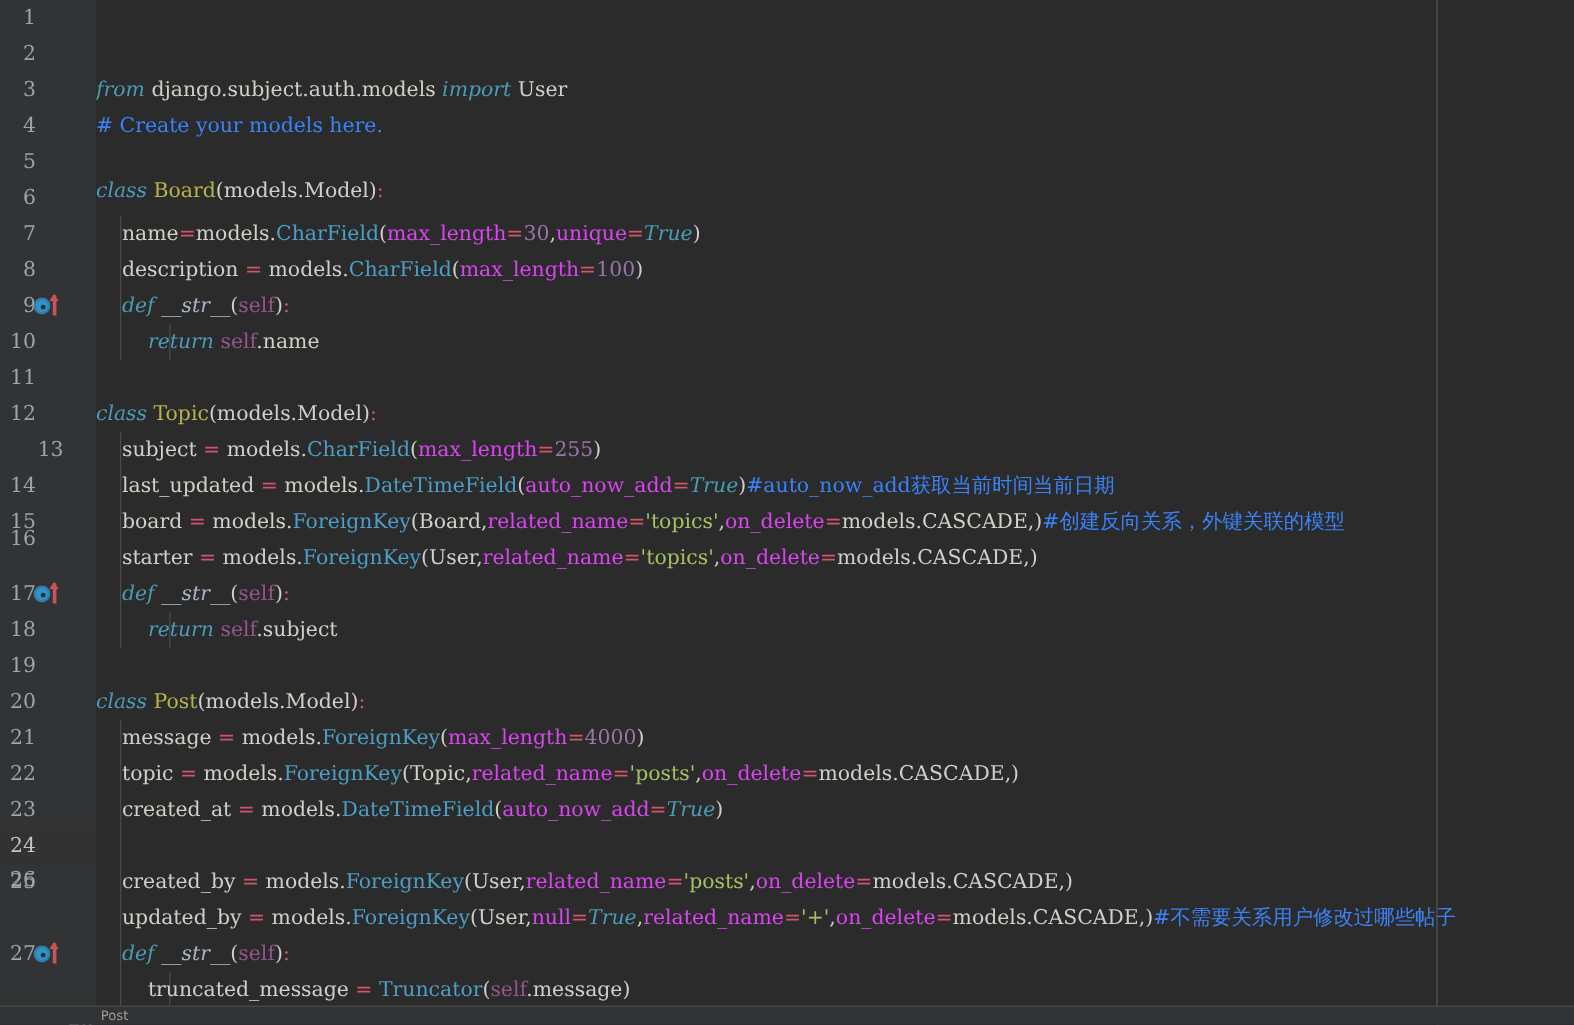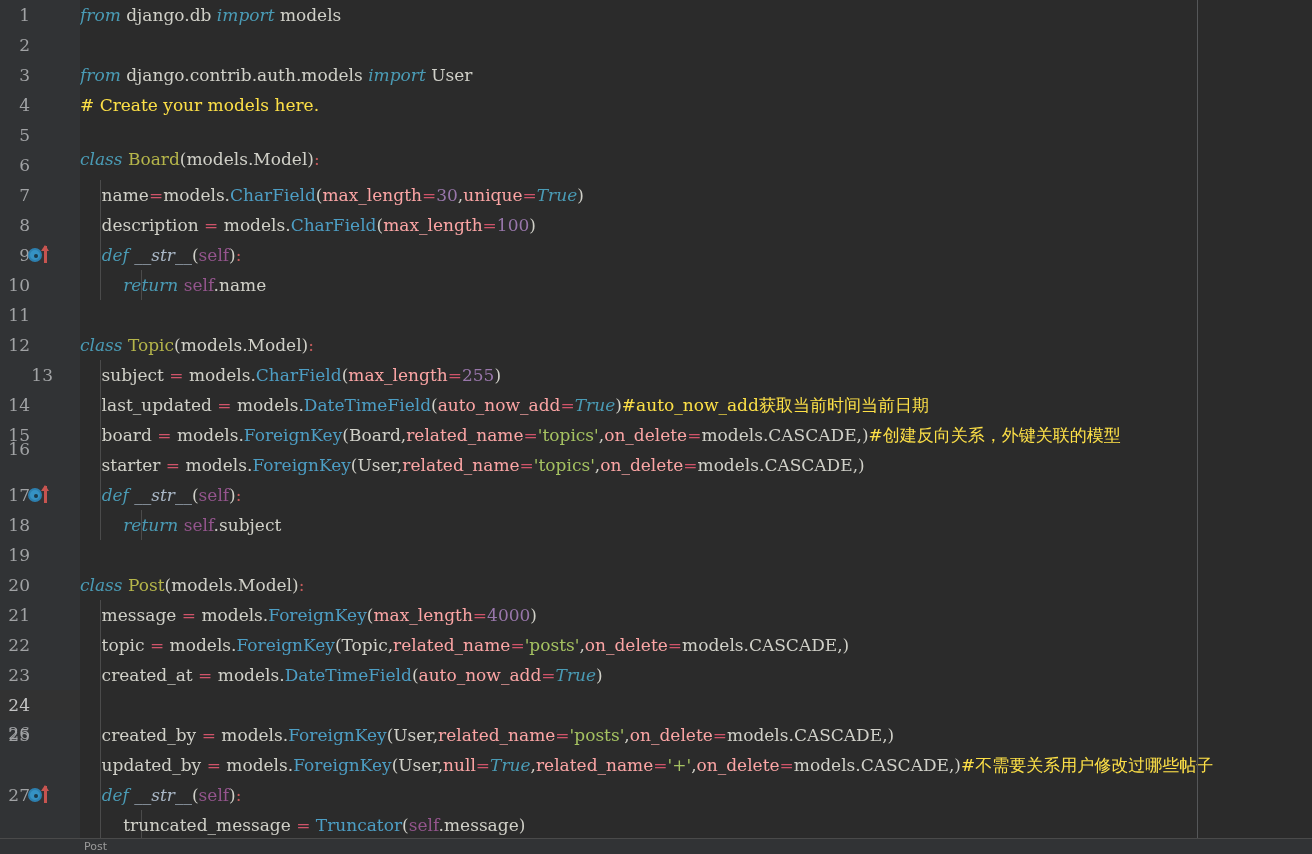--- a/index.html
+++ b/index.html
@@ -200,22 +200,22 @@
     font-family: "DejaVu Sans", "Liberation Sans", sans-serif;
     font-size: 11px;
     color: #8d8d8d;
     padding-left: 84px;
     line-height: 16px;
     overflow: hidden;
   }
   .breadcrumb-bar .crumb { color: #9b9b9b; }
   .kw-it   { color: #4a9bb5; font-style: italic; }
   .str     { color: #a5c261; }
-  .cmt     { color: #fde047; }
-  .kwarg   { color: #fca5a5; }
+  .cmt     { color: #3b82f6; }
+  .kwarg   { color: #d946ef; }
   .self    { color: #94558d; }
   .op      { color: #c75c5c; }
   .decl    { color: #b5b54a; }
   .plain   { color: #d0d0c8; }
   .attr    { color: #4d9ec4; }
   .eq      { color: #d0546a; }
   .truekw  { color: #4a9bb5; font-style: italic; }
   .strname { color: #9876aa; }
   .italic  { font-style: italic; }
 
@@ -379,22 +379,21 @@
       </div>
     </div>
 
   <div class="code-area" id="code-area">
       <div class="indent-guide" style="left: 20px; top: 180px; height: 120px;"></div>
       <div class="indent-guide" style="left: 61px; top: 270px; height: 30px;"></div>
       <div class="indent-guide" style="left: 20px; top: 360px; height: 180px;"></div>
       <div class="indent-guide" style="left: 61px; top: 510px; height: 30px;"></div>
       <div class="indent-guide" style="left: 20px; top: 600px; height: 240px;"></div>
       <div class="indent-guide" style="left: 61px; top: 810px; height: 30px;"></div>
-      <div class="code-line" style="top: 0px;"><span class="txt"><span class="kw-it">from </span><span class="plain">django.db </span><span class="kw-it">import </span><span class="plain">models</span></span></div>
-      <div class="code-line" style="top: 60px;"><span class="txt"><span class="kw-it">from </span><span class="plain">django.contrib.auth.models </span><span class="kw-it">import </span><span class="plain">User</span></span></div>
+      <div class="code-line" style="top: 60px;"><span class="txt"><span class="kw-it">from </span><span class="plain">django.subject.auth.models </span><span class="kw-it">import </span><span class="plain">User</span></span></div>
       <div class="code-line" style="top: 90px;"><span class="txt"><span class="cmt"># Create your models here.</span></span></div>
       <div class="code-line" style="top: 120px;"><span class="txt"></span></div>
       <div class="code-line" style="top: 144px;"><span class="txt"><span class="kw-it">class </span><span class="decl">Board</span><span class="plain">(</span><span class="plain">models.Model</span><span class="plain">)</span><span class="op">:</span></span></div>
       <div class="code-line" style="top: 180px;"><span class="txt"><span class="plain">    name</span><span class="eq">=</span><span class="plain">models.</span><span class="attr">CharField</span><span class="plain">(</span><span class="kwarg">max_length</span><span class="eq">=</span><span class="strname">30</span><span class="plain">,</span><span class="kwarg">unique</span><span class="eq">=</span><span class="truekw">True</span><span class="plain">)</span></span></div>
       <div class="code-line" style="top: 210px;"><span class="txt"><span class="plain">    description </span><span class="eq">=</span><span class="plain"> models.</span><span class="attr">CharField</span><span class="plain">(</span><span class="kwarg">max_length</span><span class="eq">=</span><span class="strname">100</span><span class="plain">)</span></span></div>
       <div class="code-line" style="top: 240px;"><span class="txt"><span class="plain">    </span><span class="kw-it">def </span><span class="italic">__str__</span><span class="plain">(</span><span class="self">self</span><span class="plain">)</span><span class="op">:</span></span></div>
       <div class="code-line" style="top: 270px;"><span class="txt"><span class="plain">        </span><span class="kw-it">return </span><span class="self">self</span><span class="plain">.name</span></span></div>
       <div class="code-line" style="top: 300px;"><span class="txt"></span></div>
       <div class="code-line" style="top: 330px;"><span class="txt"><span class="kw-it">class </span><span class="decl">Topic</span><span class="plain">(</span><span class="plain">models.Model</span><span class="plain">)</span><span class="op">:</span></span></div>
       <div class="code-line" style="top: 360px;"><span class="txt"><span class="plain">    subject </span><span class="eq">=</span><span class="plain"> models.</span><span class="attr">CharField</span><span class="plain">(</span><span class="kwarg">max_length</span><span class="eq">=</span><span class="strname">255</span><span class="plain">)</span></span></div>

